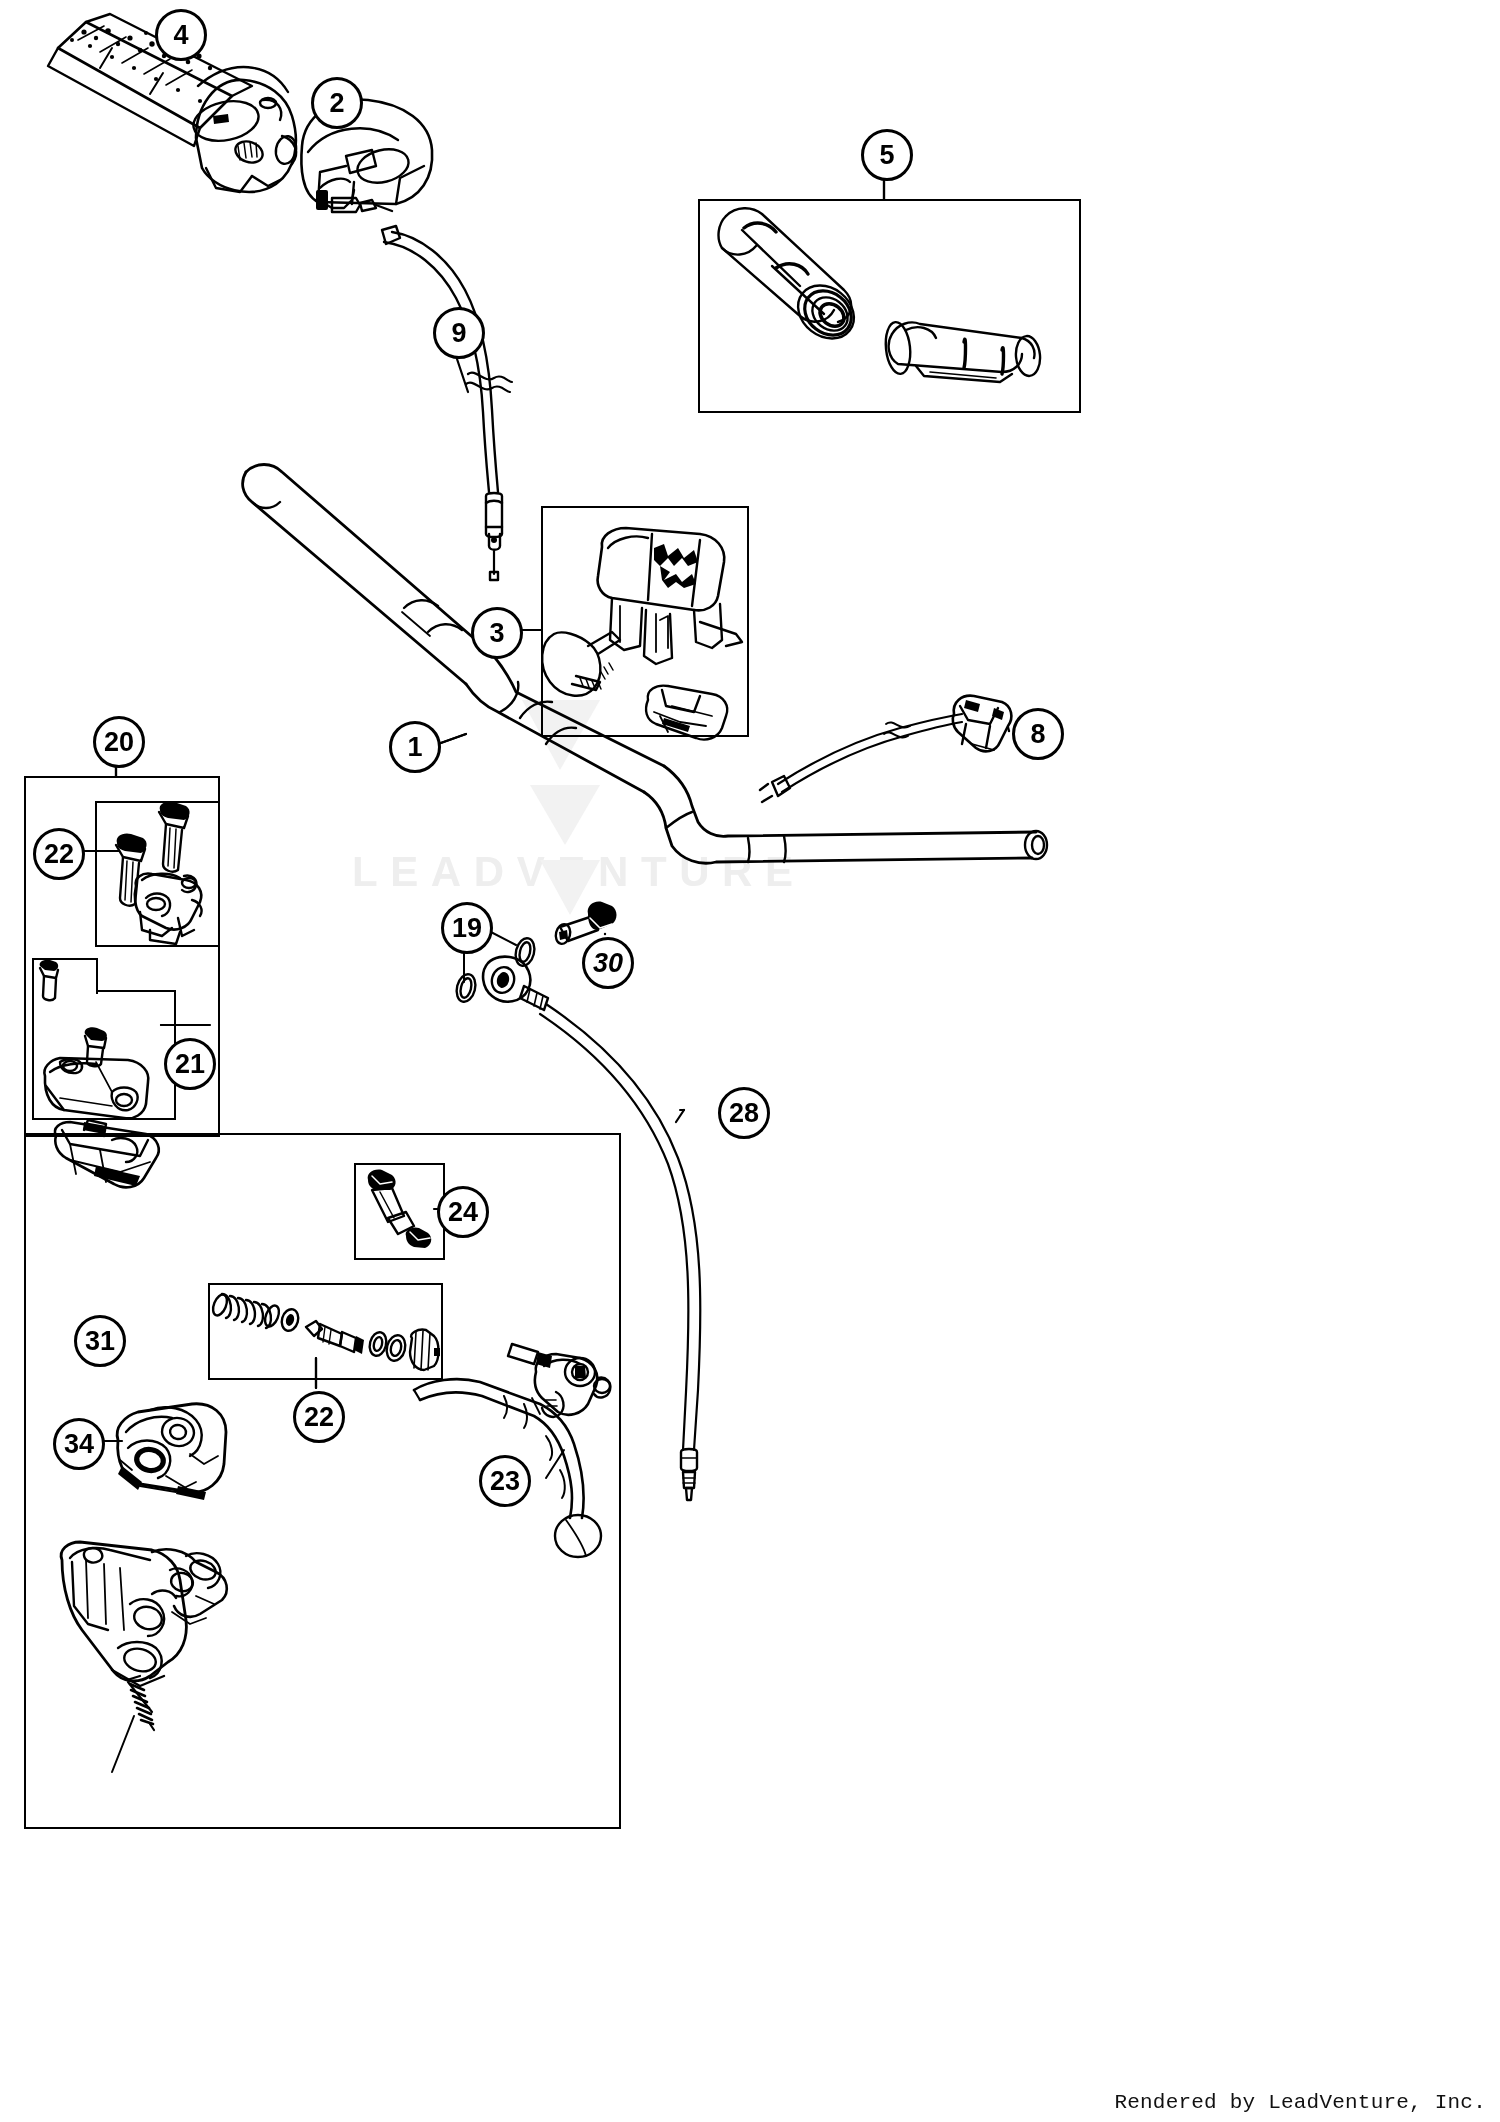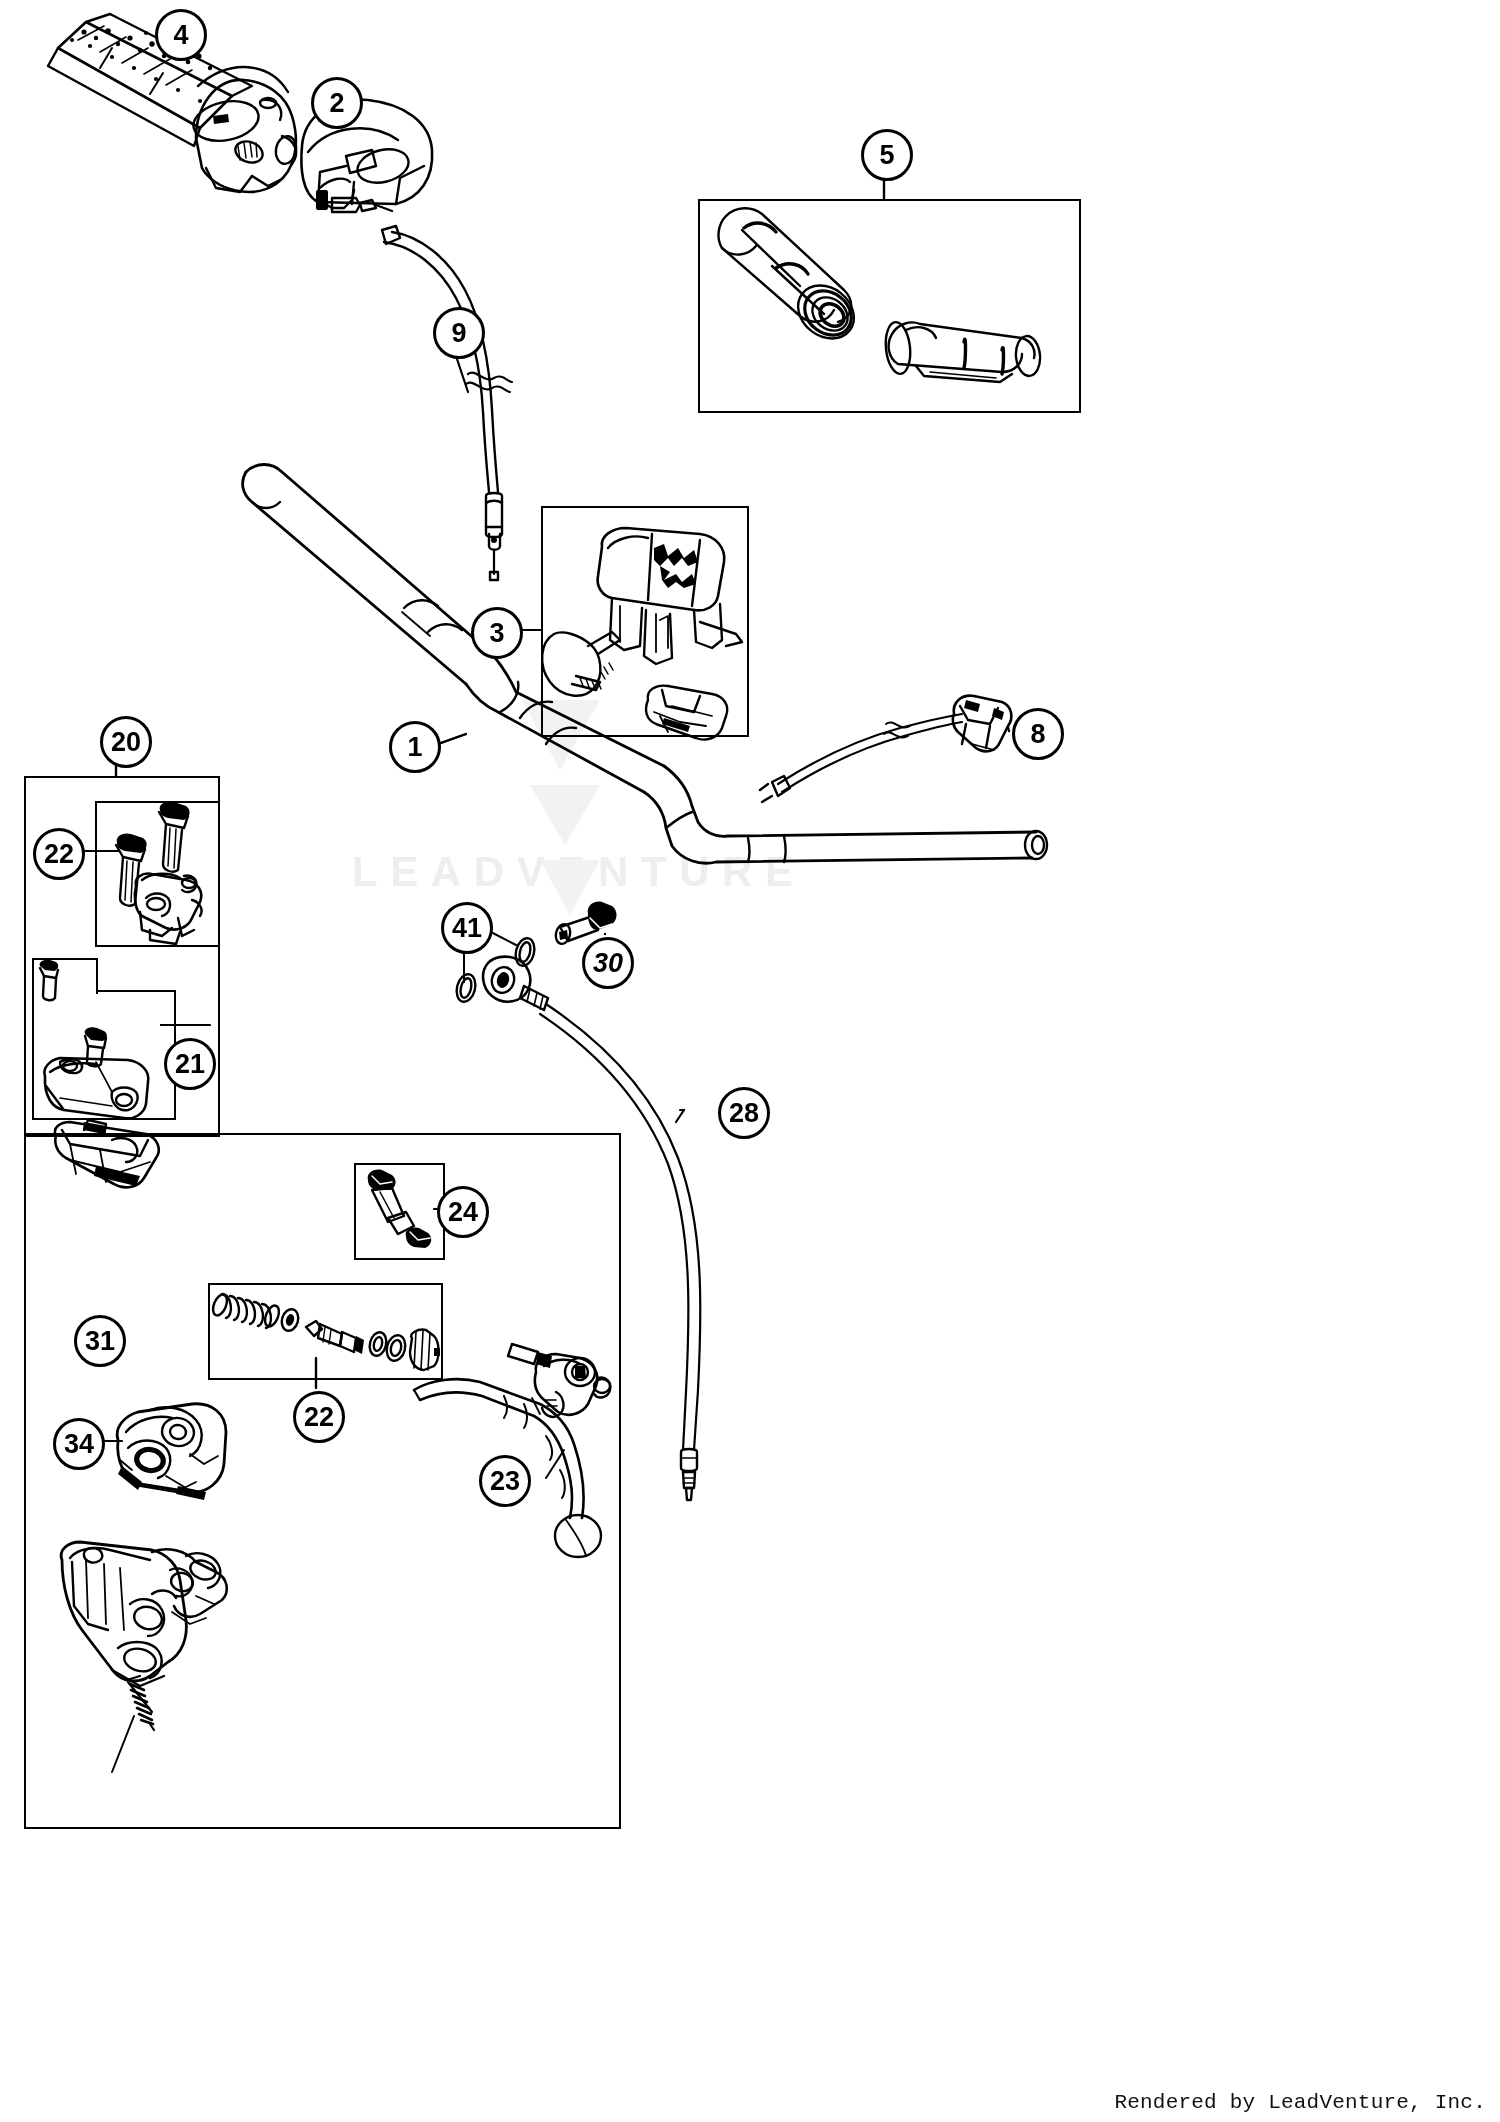--- a/index.html
+++ b/index.html
@@ -603,27 +603,27 @@
     <path d="M684 1110 L676 1122"></path>
   </svg>
 
   <div class="callout c-md" style="left:389px;top:721px;">1</div>
   <div class="callout c-md" style="left:311px;top:77px;">2</div>
   <div class="callout c-md" style="left:471px;top:607px;">3</div>
   <div class="callout c-md" style="left:155px;top:9px;">4</div>
   <div class="callout c-md" style="left:861px;top:129px;">5</div>
   <div class="callout c-md" style="left:1012px;top:708px;">8</div>
   <div class="callout c-md" style="left:433px;top:307px;">9</div>
-  <div class="callout c-md" style="left:100px;top:716px;">20</div>
+  <div class="callout c-md" style="left:93px;top:716px;">20</div>
   <div class="callout c-md" style="left:164px;top:1038px;">21</div>
   <div class="callout c-md" style="left:293px;top:1391px;">22</div>
   <div class="callout c-md" style="left:479px;top:1455px;">23</div>
   <div class="callout c-md" style="left:437px;top:1186px;">24</div>
   <div class="callout c-md" style="left:53px;top:1418px;">34</div>
   <div class="callout c-md" style="left:33px;top:828px;">22</div>
   <div class="callout c-md" style="left:718px;top:1087px;">28</div>
-  <div class="callout c-md" style="left:441px;top:902px;">41</div>
+  <div class="callout c-md" style="left:441px;top:902px;">19</div>
   <div class="callout c-md" style="left:582px;top:937px;font-style:italic;">30</div>
   <div class="callout c-md" style="left:74px;top:1315px;">31</div>
 
   <div class="credit">Rendered by LeadVenture, Inc.</div>
 
 </div>
 
 </body></html>

